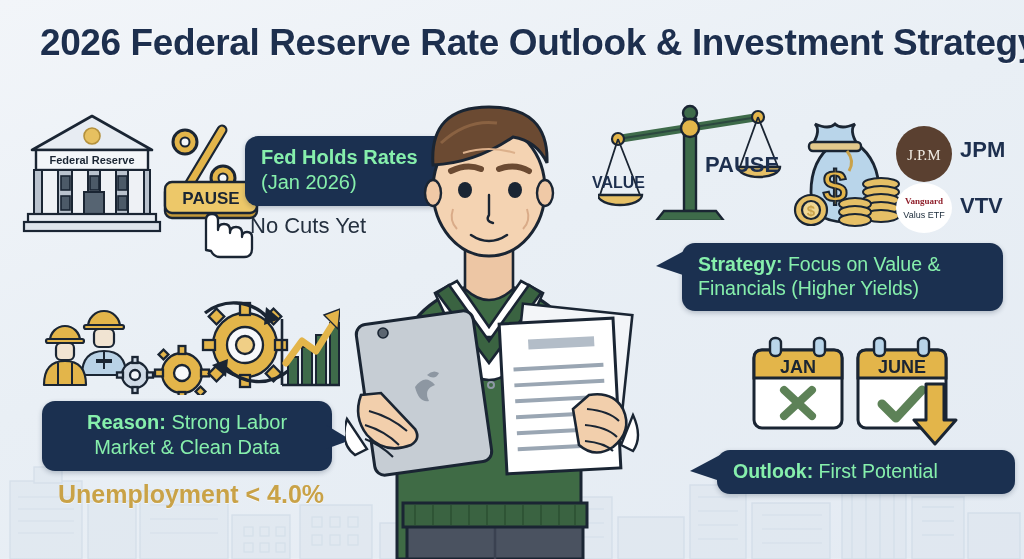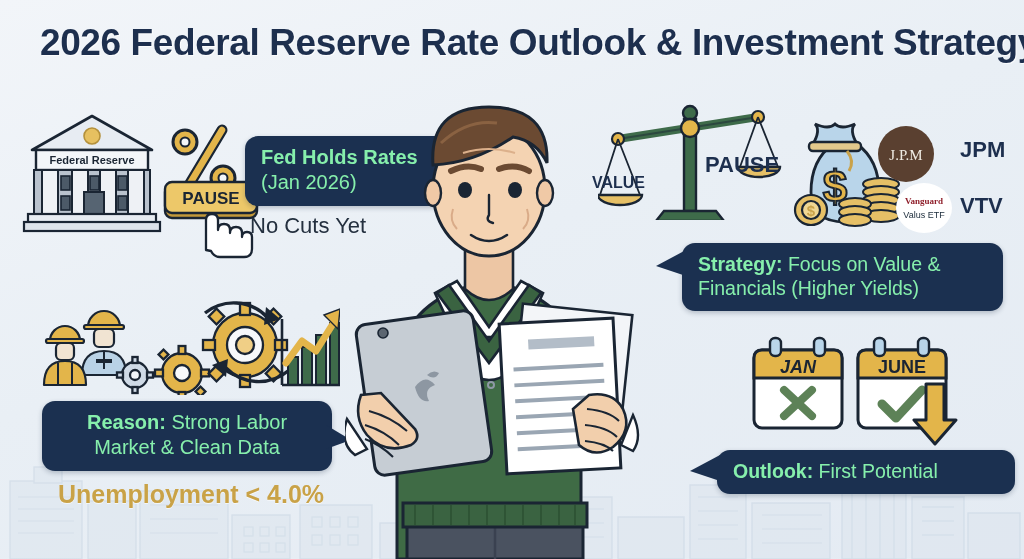--- a/index.html
+++ b/index.html
@@ -394,21 +394,21 @@
         <ellipse cx="98" cy="78" rx="18" ry="6"></ellipse>
           <ellipse cx="98" cy="86" rx="18" ry="6"></ellipse>
         <ellipse cx="98" cy="94" rx="18" ry="6"></ellipse>
         <ellipse cx="72" cy="82" rx="16" ry="6"></ellipse>
           <ellipse cx="72" cy="90" rx="16" ry="6"></ellipse>
         <ellipse cx="72" cy="98" rx="16" ry="6"></ellipse>
       </g>
     </svg>
   </div>
 
-  <div class="icon-box" style="left:877px;top:125px;width:58px;height:58px;">
+  <div class="icon-box" style="left:895px;top:125px;width:58px;height:58px;">
     <svg width="58" height="58" viewBox="0 0 58 58">
       <circle cx="29" cy="29" r="28" fill="#5a4030"></circle>
       <text x="29" y="35" font-size="15" text-anchor="middle" fill="#f0ece4" font-family="Liberation Serif, serif">J.P.M</text>
     </svg>
   </div>
   <div class="ticker" style="left:960px;top:137px;">JPM</div>
 
   <div class="icon-box" style="left:895px;top:182px;width:58px;height:52px;">
     <svg width="58" height="52" viewBox="0 0 58 52">
       <ellipse cx="29" cy="26" rx="28" ry="25" fill="#ffffff"></ellipse>
@@ -419,21 +419,21 @@
   <div class="ticker" style="left:960px;top:193px;">VTV</div>
 
   <div class="callout" style="left:682px;top:243px;width:289px;font-size:19.5px;">
     <span style="font-weight:bold;">Strategy:</span><span> Focus on Value &amp;</span><br>
     <span>Financials (Higher Yields)</span>
   </div>
   <svg class="tail" style="left:656px;top:250px;width:32px;height:38px;" viewBox="0 0 32 38">
     <polygon points="30,0 30,26 0,16" fill="#1b3050"></polygon>
   </svg>
 
-  <div class="icon-box" style="left:748px;top:336px;width:100px;height:98px;font-style:italic;">
+  <div class="icon-box" style="left:748px;top:336px;width:100px;height:98px;">
     <svg width="100" height="98" viewBox="0 0 100 98">
       <rect x="6" y="14" width="88" height="78" rx="8" fill="#ffffff" stroke="#1a2533" stroke-width="3"></rect>
       <path d="M6 22 q0-8 8-8 l72 0 q8 0 8 8 l0 20 l-88 0 z" fill="#e3b54a" stroke="#1a2533" stroke-width="3"></path>
       <rect x="22" y="2" width="11" height="18" rx="5" fill="#b9d5ea" stroke="#1a2533" stroke-width="2.4"></rect>
       <rect x="66" y="2" width="11" height="18" rx="5" fill="#b9d5ea" stroke="#1a2533" stroke-width="2.4"></rect>
       <text x="50" y="37" font-size="18" font-weight="bold" text-anchor="middle" fill="#1a2533" font-family="Liberation Sans, sans-serif">JAN</text>
       <g stroke="#5d8257" stroke-width="8" stroke-linecap="round">
         <line x1="36" y1="54" x2="64" y2="80"></line>
           <line x1="64" y1="54" x2="36" y2="80"></line>
       </g>

